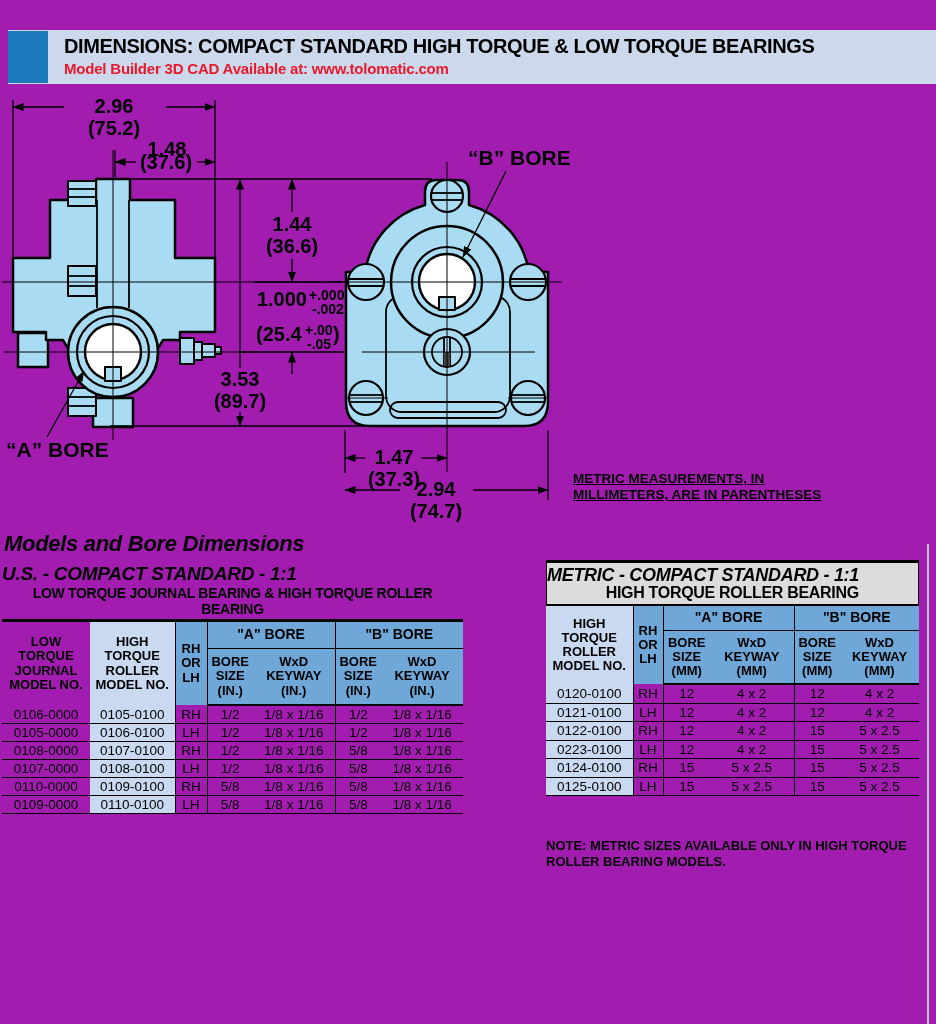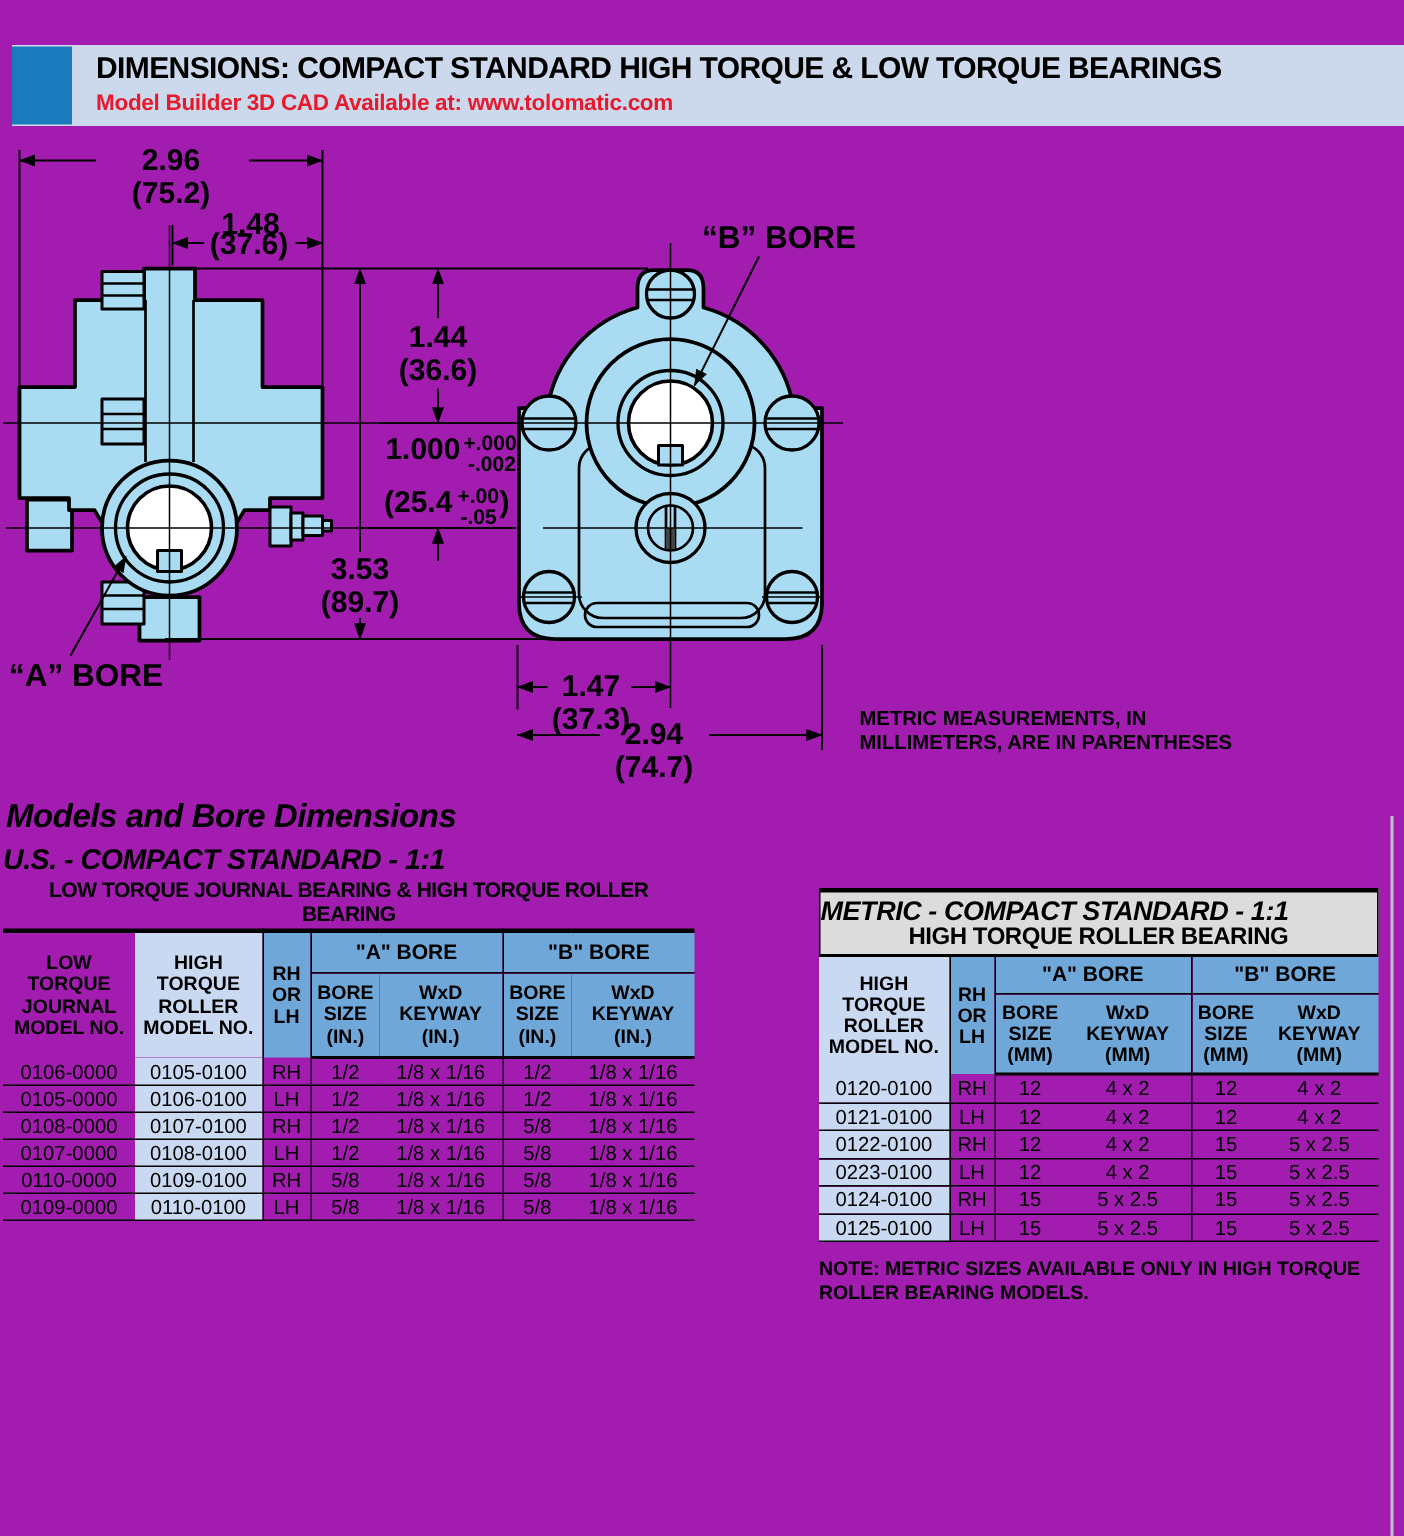--- a/index.html
+++ b/index.html
@@ -45,21 +45,21 @@
   
   #us-wrap{position:absolute;left:2px;top:563px;width:461px;}
   #us-table{width:461px;border-top:3px solid #000;margin-top:2px;}
   #us-table .hdr-row2 th{border-bottom:2.5px solid #000;}
   #us-table td{height:17px;border-bottom:1.3px solid #000;}
   #us-table .grp-row th.grp{height:26px;}
   #us-table .hdr-row2 th{height:55px;}
   
   #met-wrap{position:absolute;left:546px;top:560px;width:373px;}
   #met-title-block{width:370.5px;height:39px;background:var(--title-gray);
-     border-top:3px solid #000;border-bottom:2.5px solid #000;border-left:1px solid #000;border-right:1px solid #000;padding-top:2px;margin-top:32px;}
+     border-top:3px solid #000;border-bottom:2.5px solid #000;border-left:1px solid #000;border-right:1px solid #000;padding-top:2px;}
   #met-title-block .tbl-title{font-size:18px;}
   #met-title-block .tbl-sub{font-size:16px;margin-top:-2px;text-align:center;}
   #met-table{width:373px;}
   #met-table .grp-row th.grp{height:24px;}
   #met-table .hdr-row2 th{height:52px;border-bottom:2.5px solid #000;}
   #met-table td{height:17.5px;border-bottom:1.3px solid #000;}
   .bottom-note{position:absolute;left:546px;top:838px;width:366px;font-size:13px;font-weight:bold;line-height:1.25;}
   .page-edge{position:absolute;left:927px;top:544px;width:1.5px;height:480px;background:#bcc2c9;}
 </style>
 </head>
@@ -232,21 +232,21 @@
     <g>
       <line x1="47" y1="437" x2="84" y2="371" class="dim" marker-end="url(#arr)"></line>
       <text x="6" y="457" class="blabel">“A” BORE</text>
     </g>
     <g>
       <line x1="506" y1="171" x2="463" y2="257" class="dim" marker-end="url(#arr)"></line>
       <text x="468" y="165" class="blabel">“B” BORE</text>
     </g>
   </svg>
 
-  <div class="note" style="left:573px;top:471px;width:282px;">METRIC MEASUREMENTS, IN MILLIMETERS, ARE IN PARENTHESES</div>
+  <div class="note" style="left:573px;top:471px;width:282px;text-decoration:underline;">METRIC MEASUREMENTS, IN MILLIMETERS, ARE IN PARENTHESES</div>
 
   <div class="section-title">Models and Bore Dimensions</div>
 
   <div id="us-wrap">
     <div class="tbl-title">U.S. - COMPACT  STANDARD - 1:1</div>
     <div class="tbl-sub">LOW TORQUE JOURNAL BEARING &amp; HIGH TORQUE ROLLER BEARING</div>
     <table id="us-table">
       <colgroup>
         <col style="width:88px">
           <col style="width:85px">

